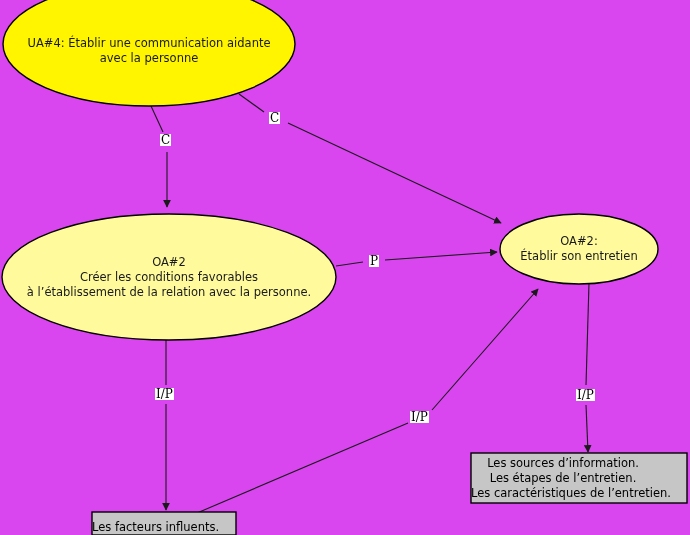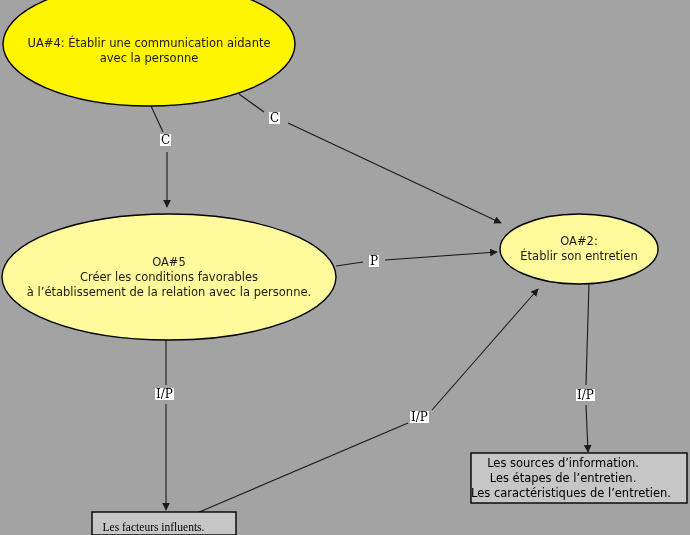--- a/index.html
+++ b/index.html
@@ -4,21 +4,21 @@
 <style>
   html, body {
     margin: 0;
     padding: 0;
     background: #ffffff;
   }
   #diagram-root {
     position: relative;
     width: 690px;
     height: 535px;
-    background: #a3a3a3;
+    background: #d946ef;
     overflow: hidden;
     font-family: "DejaVu Sans", sans-serif;
   }
   svg#canvas {
     position: absolute;
     left: 0;
     top: 0;
     width: 690px;
     height: 535px;
   }
@@ -102,28 +102,28 @@
     <ellipse cx="579" cy="249" rx="79" ry="35" fill="#FFFB9D" stroke="#000000" stroke-width="1.4"></ellipse>
 
     <rect x="92" y="512" width="144" height="23" fill="#C6C6C6" stroke="#000000" stroke-width="1.4"></rect>
 
     <rect x="471" y="453" width="216" height="50" fill="#C6C6C6" stroke="#000000" stroke-width="1.4"></rect>
   </svg>
 
   <div class="node-label" style="left:9px; top:36px; width:280px;">UA#4: Établir une communication aidante
 avec la personne</div>
 
-  <div class="node-label" style="left:9px; top:255px; width:320px;">OA#5
+  <div class="node-label" style="left:9px; top:255px; width:320px;">OA#2
 Créer les conditions favorables
 à l’établissement de la relation avec la personne.</div>
 
   <div class="node-label" style="left:504px; top:234px; width:150px;">OA#2:
 Établir son entretien</div>
 
-  <div class="box-label" style="left:92px; top:520px; width:123px;font-family:Liberation Serif, serif;">Les facteurs influents.</div>
+  <div class="box-label" style="left:92px; top:520px; width:123px;">Les facteurs influents.</div>
 
   <div class="box-label" style="left:471px; top:456px; width:184px;">Les sources d’information.
 Les étapes de l’entretien.
 Les caractéristiques de l’entretien.</div>
 
   <div class="edge-label" style="left:160px; top:134px;">C</div>
 
   <div class="edge-label" style="left:269px; top:112px;">C</div>
 
   <div class="edge-label" style="left:369px; top:255px;">P</div>

